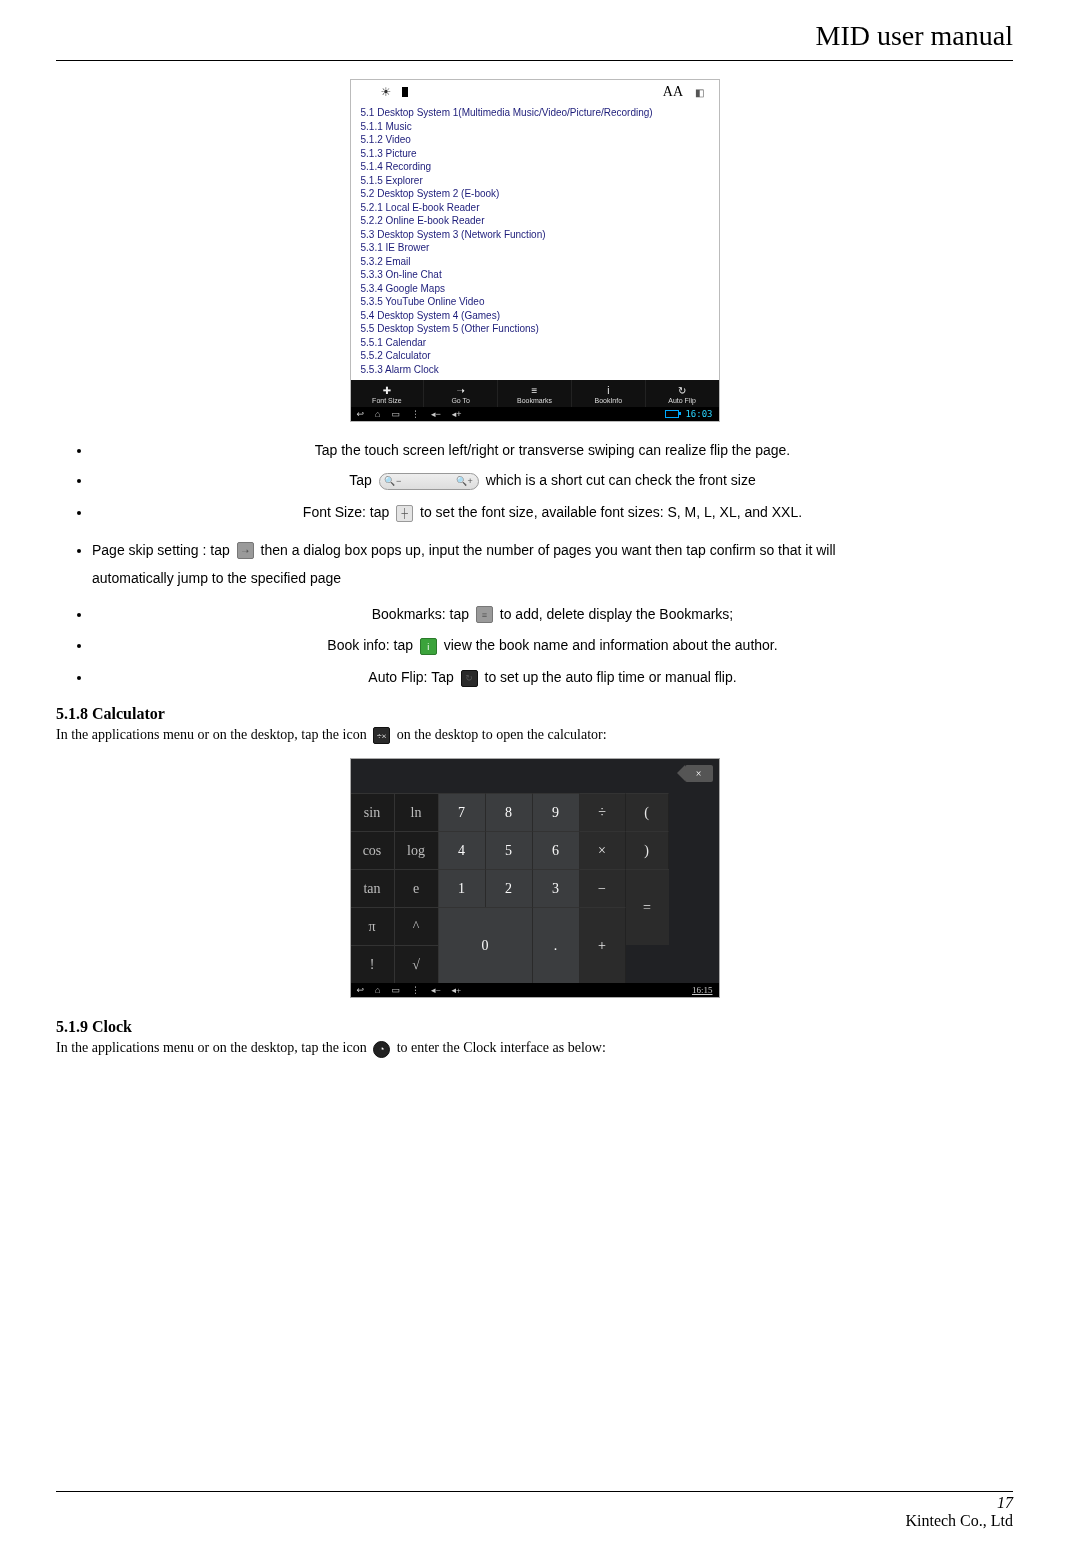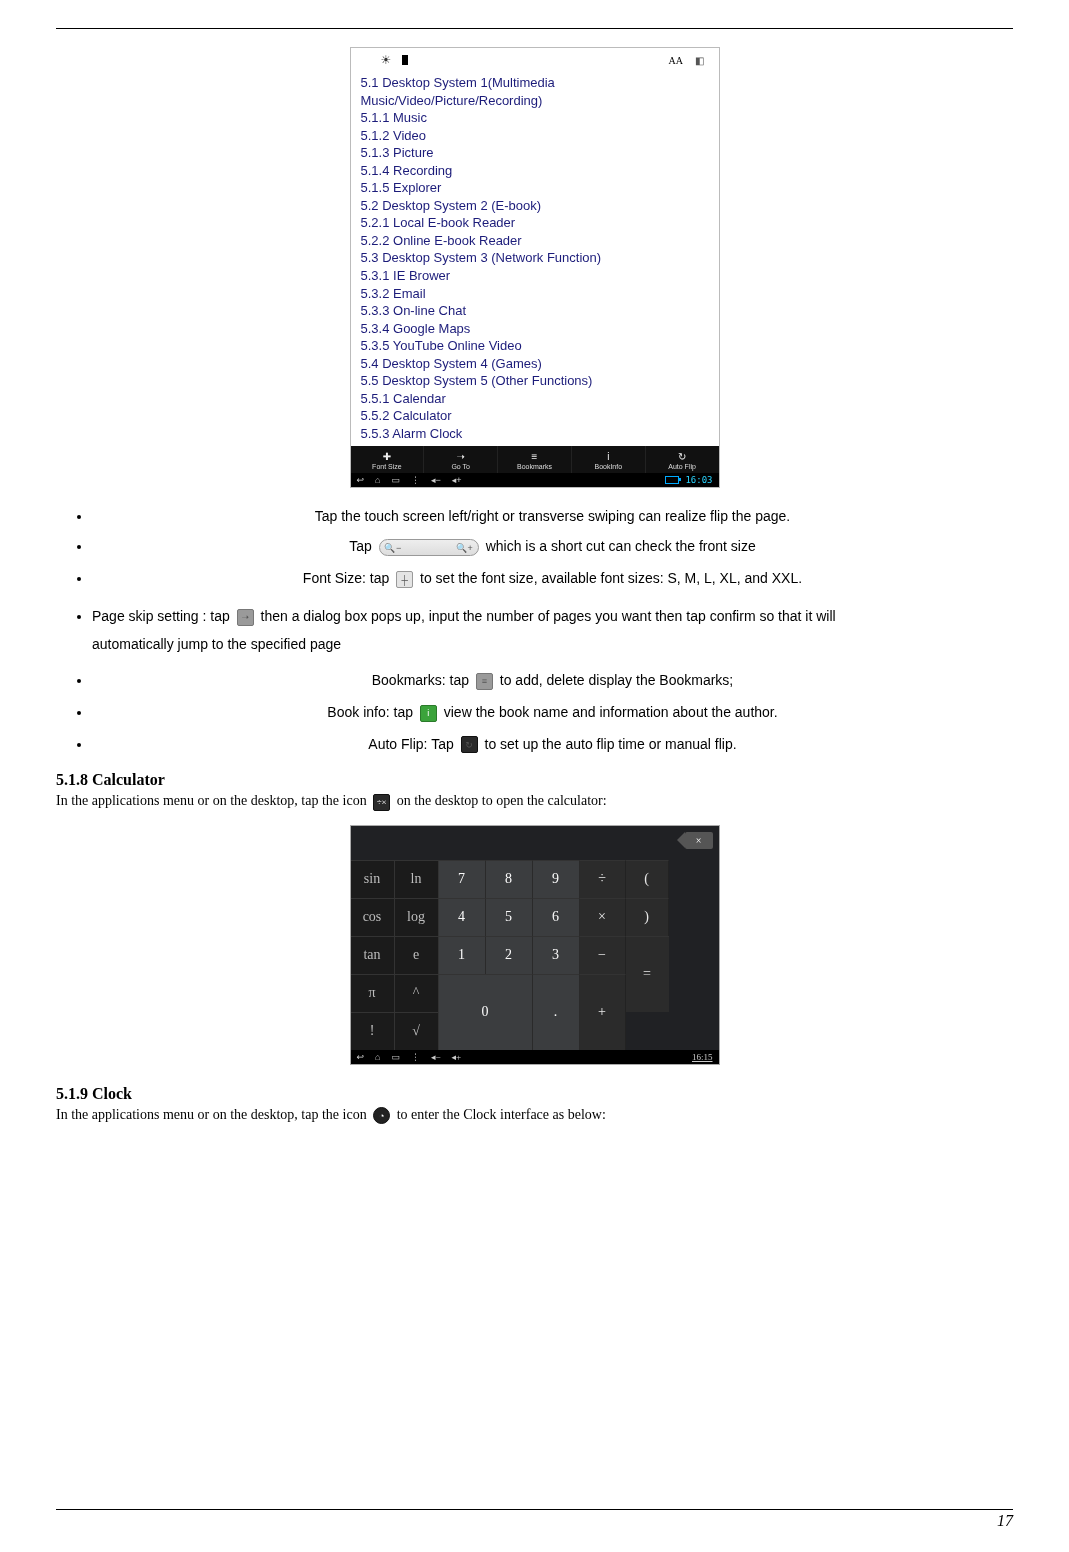--- a/index.html
+++ b/index.html
@@ -10,25 +10,25 @@
   .ftr-rule { border:none; border-top:1.5px solid #000; margin:0 0 2px 0; }
   .pgnum { text-align:right; font-size:16px;font-style:italic; }
   .company { text-align:right; font-size:16px; }
 
   
   .device-wrap { text-align:center; margin-bottom:20px; }
   .device { display:inline-block; background:#fff; border:1px solid #bbb; width:368px; text-align:left; font-family:Arial,sans-serif; }
   .dev-top { height:24px; position:relative; padding:0 12px; display:flex; align-items:center; justify-content:space-between; }
   .dev-top .sun { font-size:12px; color:#333; }
   .dev-top .black { width:6px; height:10px; background:#000; display:inline-block; }
-  .dev-top .aa  { font-size:10px; font-family:serif; }
+  .dev-top .aa  { font-size:14px; font-family:serif; }
   .dev-top .bm  { font-size:10px; color:#555; }
   .dev-left { display:flex; gap:11px; align-items:center; margin-left:18px; }
   .dev-right{ display:flex; gap:12px; align-items:center; margin-right:2px; }
-  .dev-body { padding:2px 10px 4px 10px; font-size:13px; line-height:1.35; color:#1c1c7a; }
+  .dev-body { padding:2px 10px 4px 10px; font-size:10px; line-height:1.35; color:#1c1c7a; }
   .dev-body div { color:#1c1c7a; }
   .dev-toolbar { background:#111; display:flex; }
   .tb-cell { flex:1; text-align:center; color:#ddd; font-size:7px; padding:4px 0 3px 0; border-right:1px solid #222; }
   .tb-cell:last-child{border-right:none;}
   .tb-cell .ic { display:block; height:13px; font-size:10px; line-height:13px; color:#eee; }
   .dev-nav { background:#000; display:flex; align-items:center; font-size:9px; color:#ccc; padding:2px 6px; }
   .dev-nav .nav-l { display:flex; gap:11px; align-items:center; }
   .dev-nav .nav-r { margin-left:auto; display:flex; gap:6px; align-items:center; }
   .dev-nav .vol{ font-size:9px; }
   .dev-nav .batt { width:12px; height:6px; border:1px solid #0af; display:inline-block; position:relative; }
@@ -67,20 +67,21 @@
   .span2r { grid-row: span 2; }
   .calc-nav { background:#000; display:flex; align-items:center; font-size:9px; color:#ccc; padding:2px 6px; }
   .calc-nav .nav-l { display:flex; gap:11px; align-items:center;}
   .calc-nav .nav-r { margin-left:auto; display:flex; gap:6px; align-items:center;text-decoration:underline;}
 </style>
 </head>
 <body>
 
 <div class="page">
 
+  <div class="hdr-title">MID user manual</div>
   <hr class="hdr-rule">
 
   <div class="device-wrap">
     <div class="device">
       <div class="dev-top">
         <span class="dev-left">
           <span class="sun">☀</span>
           <span class="black"></span>
         </span>
         <span class="dev-right">
@@ -239,15 +240,16 @@
   <div class="h2">5.1.9 Clock</div>
   <div class="para">
     <span>In the applications menu or on the desktop, tap the icon</span>
     <span class="inline-icon clock">◔</span>
     <span>to enter the Clock interface as below:</span>
   </div>
 
   <div class="ftr-bot">
     <hr class="ftr-rule">
     <div class="pgnum">17</div>
+    <div class="company">Kintech Co., Ltd</div>
   </div>
 
 </div>
 
 </body></html>

